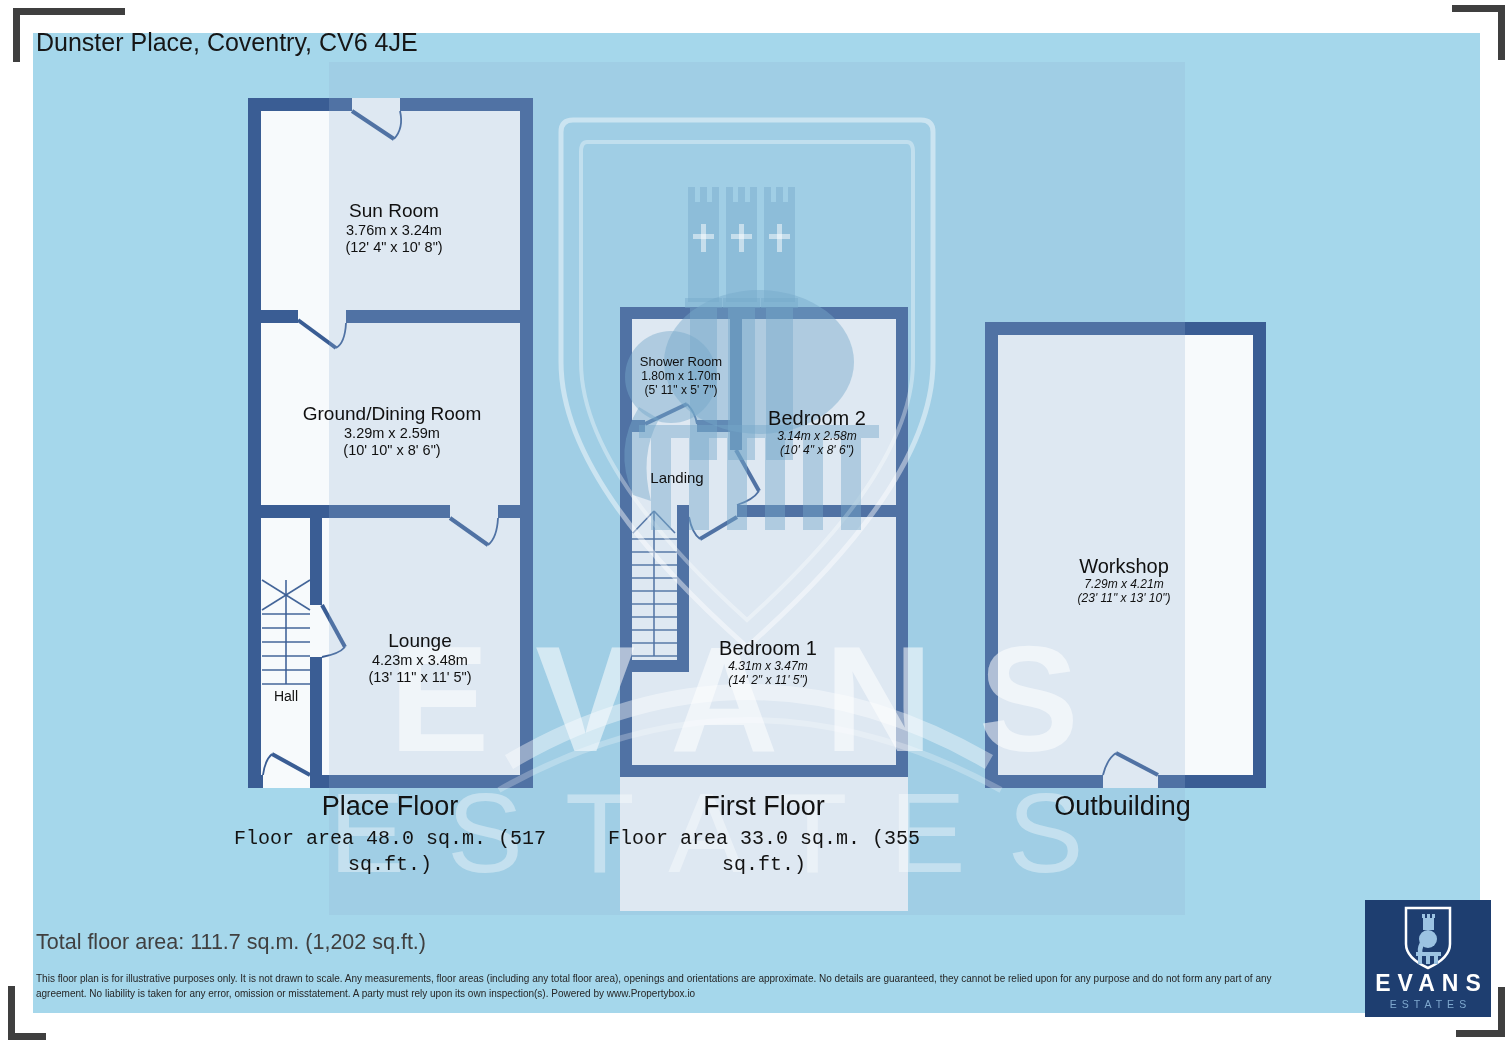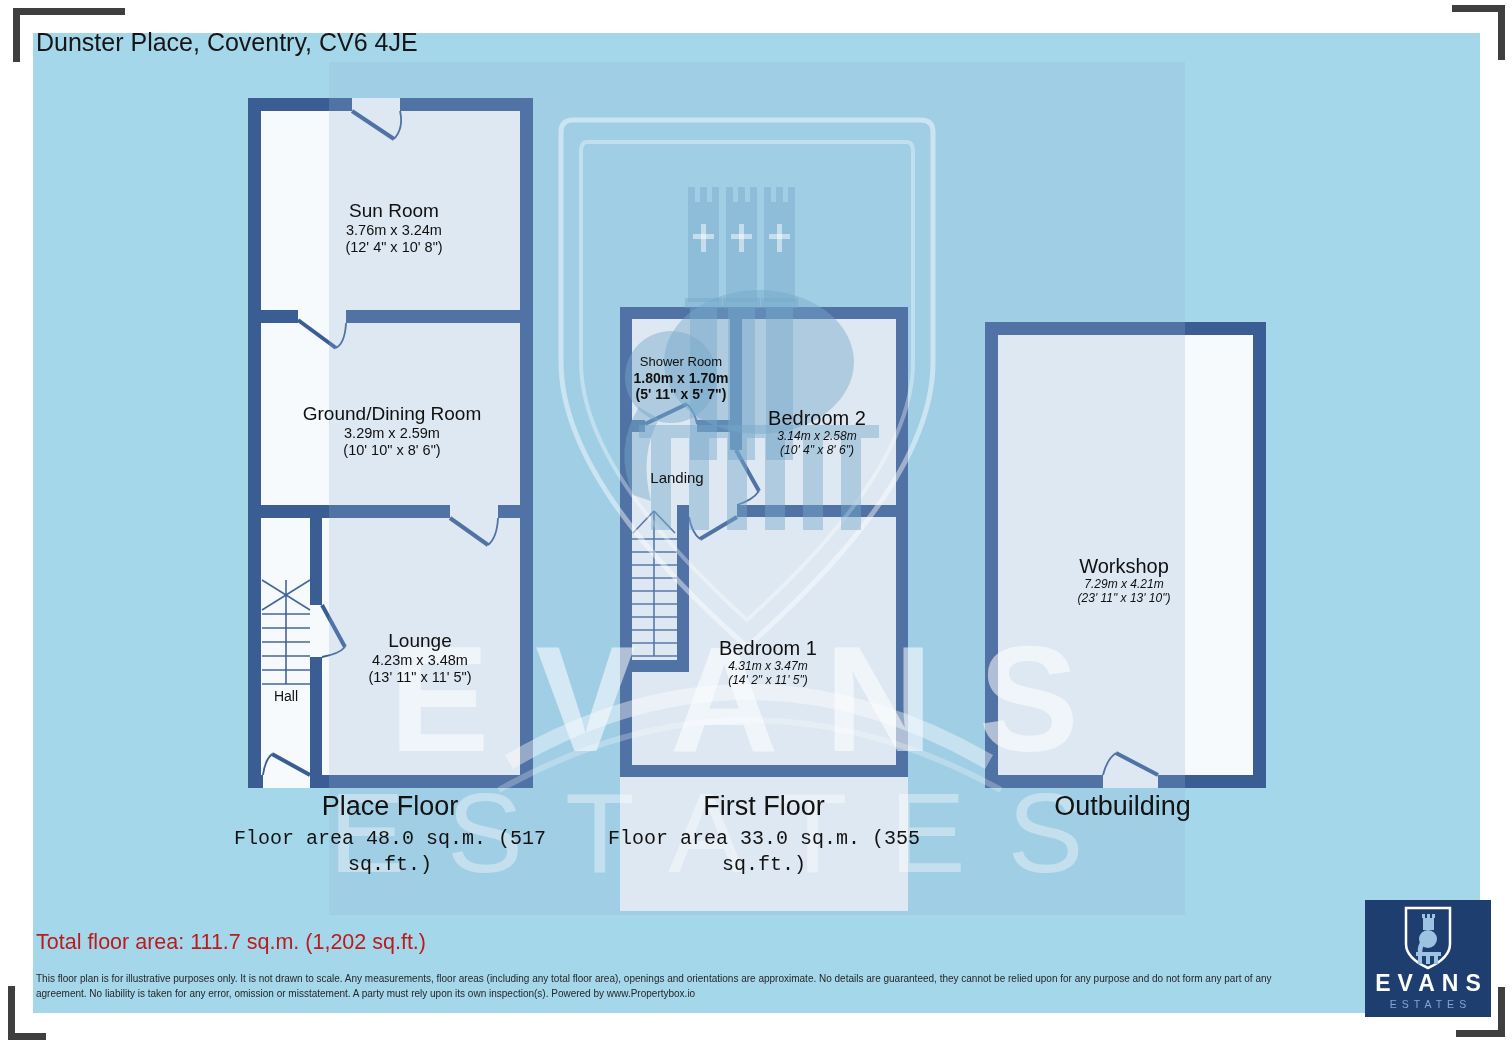--- a/index.html
+++ b/index.html
@@ -17,36 +17,36 @@
   .psvg .leaf{stroke:var(--wall);stroke-width:4;fill:none;}
   .psvg .arc{stroke:var(--wall);stroke-width:1.8;fill:none;}
   .psvg .tread{stroke:var(--wall);stroke-width:1.6;fill:none;opacity:.95;}
   
   .rl{position:absolute;z-index:10;transform:translateX(-50%);text-align:center;color:#101010;white-space:nowrap;line-height:1.15;}
   .rl .nm{font-size:19px;}
   .rl .dm{font-size:14.5px;}
   .rl.big .nm{font-size:20px;}
   .rl.big .dm{font-size:12px;font-style:italic;}
   .rl.small .nm{font-size:13px;}
-  .rl.small .dm{font-size:14px;font-weight:bold;}
+  .rl.small .dm{font-size:12px;font-weight:normal;}
   .tag{position:absolute;z-index:10;transform:translateX(-50%);font-size:15px;color:#101010;white-space:nowrap;}
   .tag.hall{font-size:14px;}
   
   .ftitle{position:absolute;z-index:15;text-align:center;color:#131313;}
   .ftitle .fname{font-size:27px;line-height:32px;}
   .ftitle .farea{font-size:20px;line-height:26px;margin-top:4px;font-family:Liberation Mono, monospace;}
   
   .wm{position:absolute;left:329px;top:62px;width:856px;height:853px;overflow:hidden;z-index:5;pointer-events:none;}
   .wm-tint{position:absolute;inset:0;background:var(--tint);}
   .wm-word1{position:absolute;left:0;right:0;top:562px;text-align:center;font-size:150px;font-weight:bold;
             letter-spacing:46px;line-height:1;color:rgba(255,255,255,0.55);white-space:nowrap;}
   .wm-word2{position:absolute;left:0;right:110px;top:714px;text-align:center;font-size:114px;font-weight:normal;
             letter-spacing:42px;line-height:1;color:rgba(255,255,255,0.38);white-space:nowrap;}
   
-  .total{position:absolute;left:36px;top:930px;z-index:15;font-size:21.5px;color:#b91c1c;}
+  .total{position:absolute;left:36px;top:930px;z-index:15;font-size:21.5px;color:#404040;}
   .disc{position:absolute;left:36px;top:971px;width:1245px;z-index:15;font-size:10px;line-height:15px;color:#262626;}
   
   .logo{position:absolute;left:1365px;top:900px;width:126px;height:117px;background:var(--navy);z-index:20;}
   .logo .brand{position:absolute;left:0;right:0;top:70px;text-align:center;color:#fff;font-size:23px;
                font-weight:bold;letter-spacing:7px;text-indent:7px;}
   .logo .sub{position:absolute;left:0;right:0;top:98px;text-align:center;color:#7fa9cf;font-size:10.5px;
              letter-spacing:5px;text-indent:5px;}
   .hdr{position:absolute;left:36px;top:28px;z-index:15;font-size:25px;color:#161616;}
 </style>
 </head>

